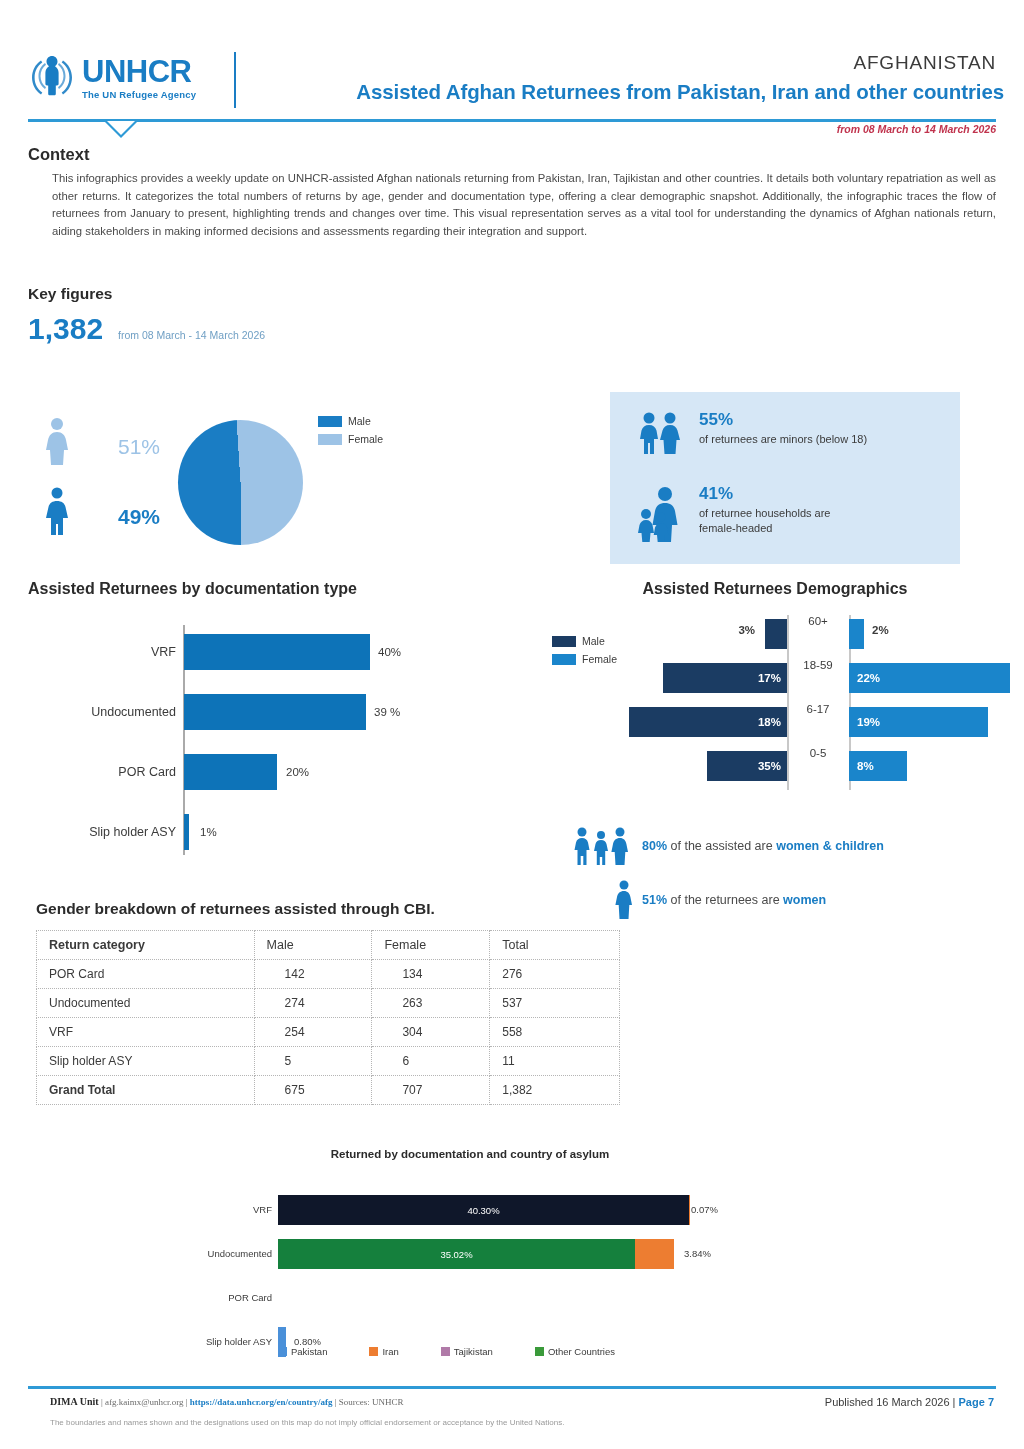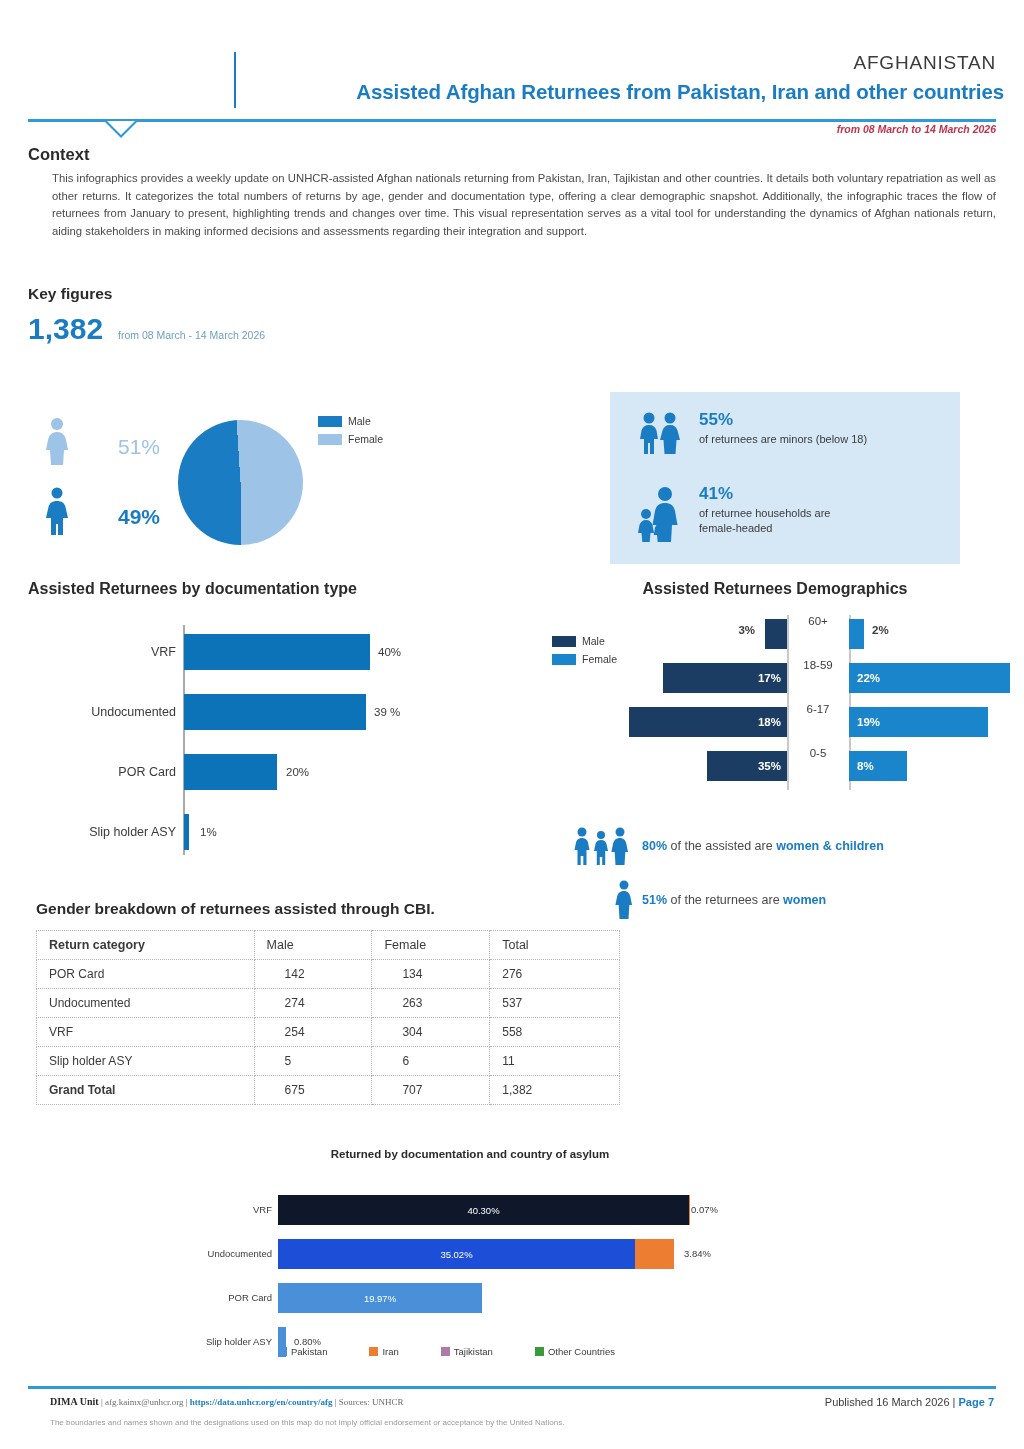--- a/index.html
+++ b/index.html
@@ -143,20 +143,37 @@
   .footer-unit { font-weight: bold; font-size: 10px; color: #2b2b2b; }
   .footer-link { color: #1a7dc4; font-weight: bold; }
   .footer-right { position: absolute; right: 30px; top: 1396px; font-size: 11px; color: #3b3b3b; }
   .footer-page { color: #1a7dc4; font-weight: bold; }
   .footer-disclaimer { position: absolute; left: 50px; top: 1418px; font-size: 8px; color: #9a9a9a; }
 </style>
 </head>
 <body>
 
 <div class="header">
+  <div class="logo-wrap">
+    <div style="display:flex;align-items:center;">
+      <svg width="48" height="50" viewBox="0 0 48 50">
+        <g fill="#1a7dc4">
+          <path d="M24 4c-3.2 0-5.5 2.4-5.5 5.6 0 2 1 3.7 2.5 4.7-2.2 1.3-3.6 3.7-3.6 6.5v11c0 1 .7 1.7 1.6 1.7h1.2v8.2c0 .9.7 1.6 1.6 1.6h4.4c.9 0 1.6-.7 1.6-1.6v-8.2h1.2c.9 0 1.6-.7 1.6-1.7v-11c0-2.8-1.4-5.2-3.6-6.5 1.5-1 2.5-2.7 2.5-4.7C29.5 6.4 27.2 4 24 4z"></path>
+          <path d="M13 8.5C7.5 12 4 18.5 4 25.5S7.5 39 13 42.5l1.3-2C9.6 37.4 6.6 32 6.6 25.5S9.6 13.6 14.3 10.5L13 8.5z" opacity="0.9"></path>
+          <path d="M35 8.5l-1.3 2c4.7 3.1 7.7 8.5 7.7 15s-3 11.9-7.7 15l1.3 2c5.5-3.5 9-10 9-17s-3.5-13.5-9-17z" opacity="0.9"></path>
+          <path d="M17 11c-4 2.8-6.5 7.6-6.5 13s2.5 10.2 6.5 13l1-1.7c-3.4-2.5-5.5-6.7-5.5-11.3S14.6 15.2 18 12.7L17 11z" opacity="0.65"></path>
+          <path d="M31 11l-1 1.7c3.4 2.5 5.5 6.7 5.5 11.3s-2.1 8.8-5.5 11.3l1 1.7c4-2.8 6.5-7.6 6.5-13S35 13.8 31 11z" opacity="0.65"></path>
+        </g>
+      </svg>
+      <div style="margin-left:6px;">
+        <div class="logo-text-main">UNHCR</div>
+        <div class="logo-text-sub">The UN Refugee Agency</div>
+      </div>
+    </div>
+  </div>
   <div class="logo-divider"></div>
   <div class="country-label">AFGHANISTAN</div>
   <div class="main-title">Assisted Afghan Returnees from Pakistan, Iran and other countries</div>
   <div class="header-rule"></div>
   <div class="header-notch"></div>
   <div class="header-notch-inner"></div>
   <div class="date-range">from 08 March to 14 March 2026</div>
 </div>
 
 <div class="context-wrap">
@@ -397,31 +414,28 @@
     <div class="stack-bars">
       <div class="stack-seg" style="width:411px;background:#0f172a;">40.30%</div>
       <div class="stack-seg" style="width:1px;background:#ed7d31;"></div>
     </div>
     <div class="stack-out" style="left:541px;">0.07%</div>
   </div>
 
   <div class="stack-row" style="top:84px;">
     <div class="stack-label">Undocumented</div>
     <div class="stack-bars">
-      <div class="stack-seg" style="width:357px;background:#1d4ed8;">35.02%</div>
+      <div class="stack-seg" style="width:357px;background:#15803d;">35.02%</div>
       <div class="stack-seg" style="width:39px;background:#ed7d31;"></div>
     </div>
     <div class="stack-out" style="left:534px;">3.84%</div>
   </div>
 
   <div class="stack-row" style="top:128px;">
     <div class="stack-label">POR Card</div>
-    <div class="stack-bars">
-      <div class="stack-seg" style="width:204px;background:#4a90d9;">19.97%</div>
-    </div>
   </div>
 
   <div class="stack-row" style="top:172px;">
     <div class="stack-label">Slip holder ASY</div>
     <div class="stack-bars">
       <div class="stack-seg" style="width:8px;background:#4a90d9;"></div>
     </div>
     <div class="stack-out" style="left:144px;">0.80%</div>
   </div>
 

